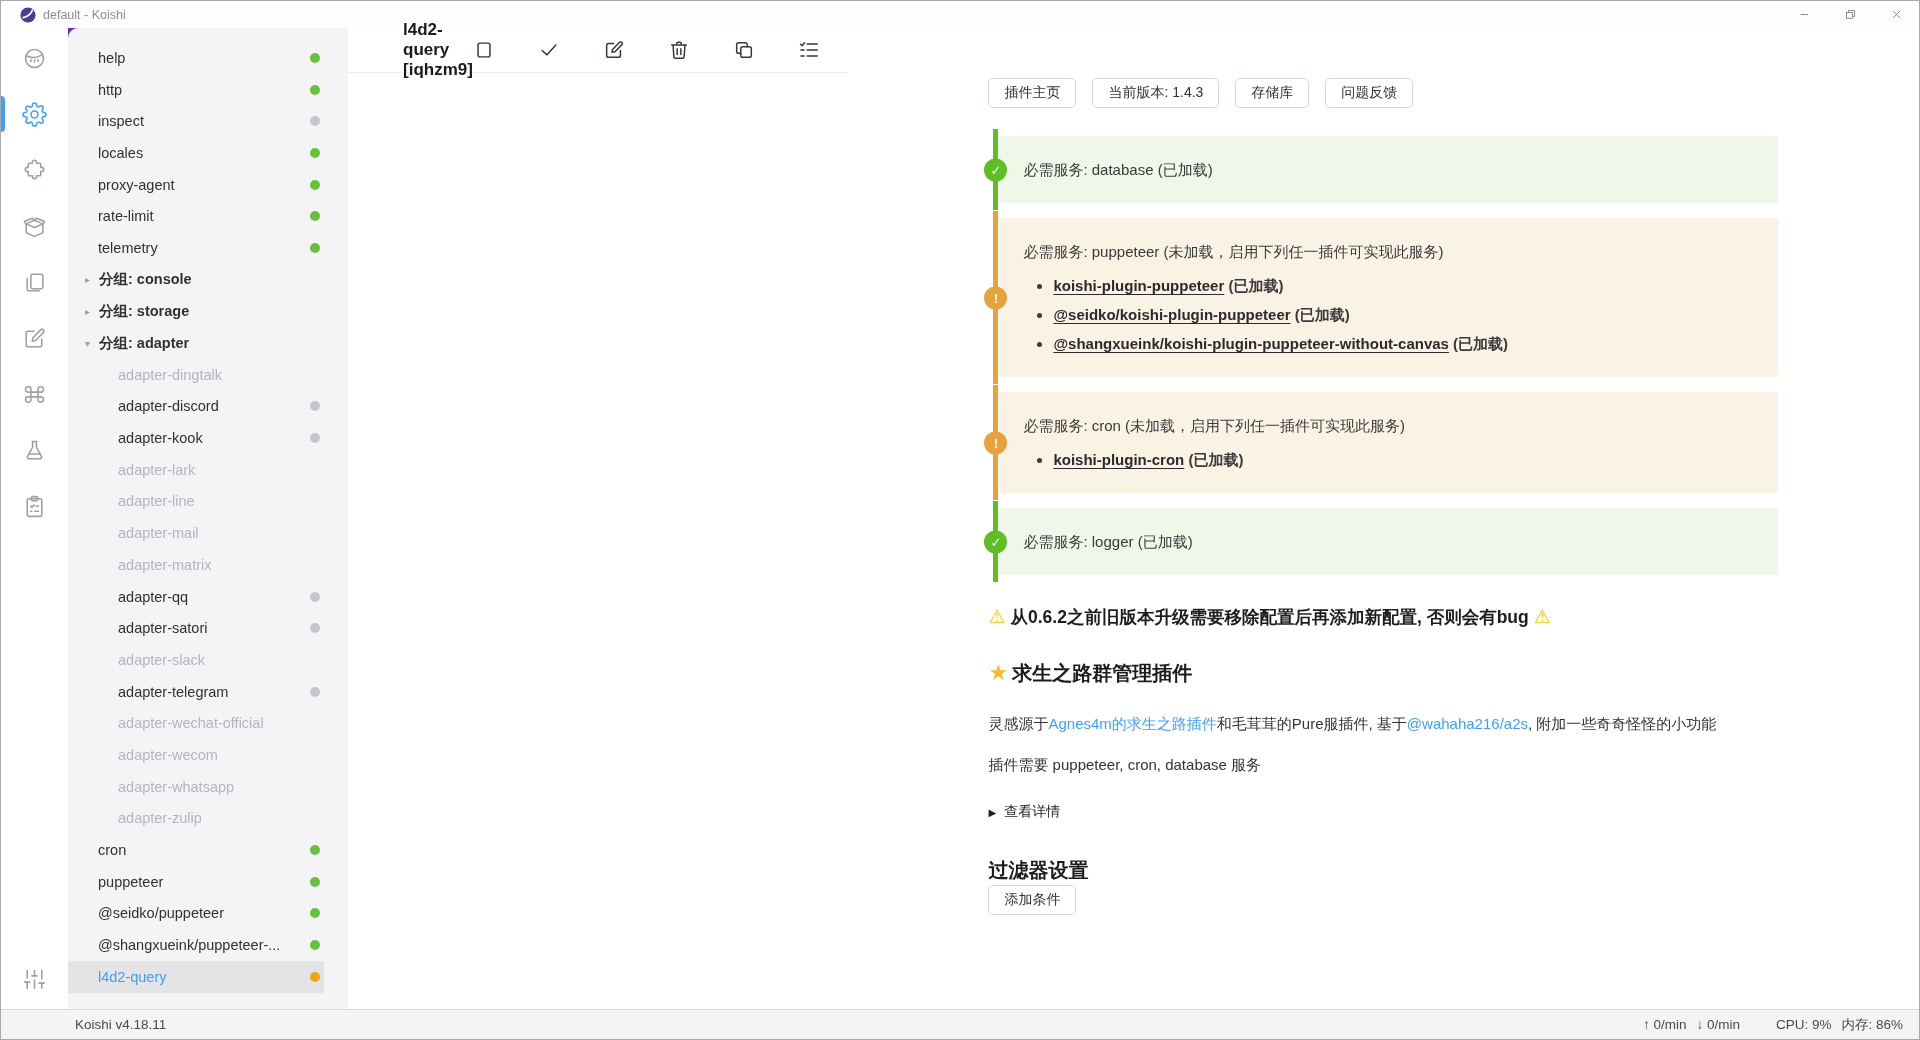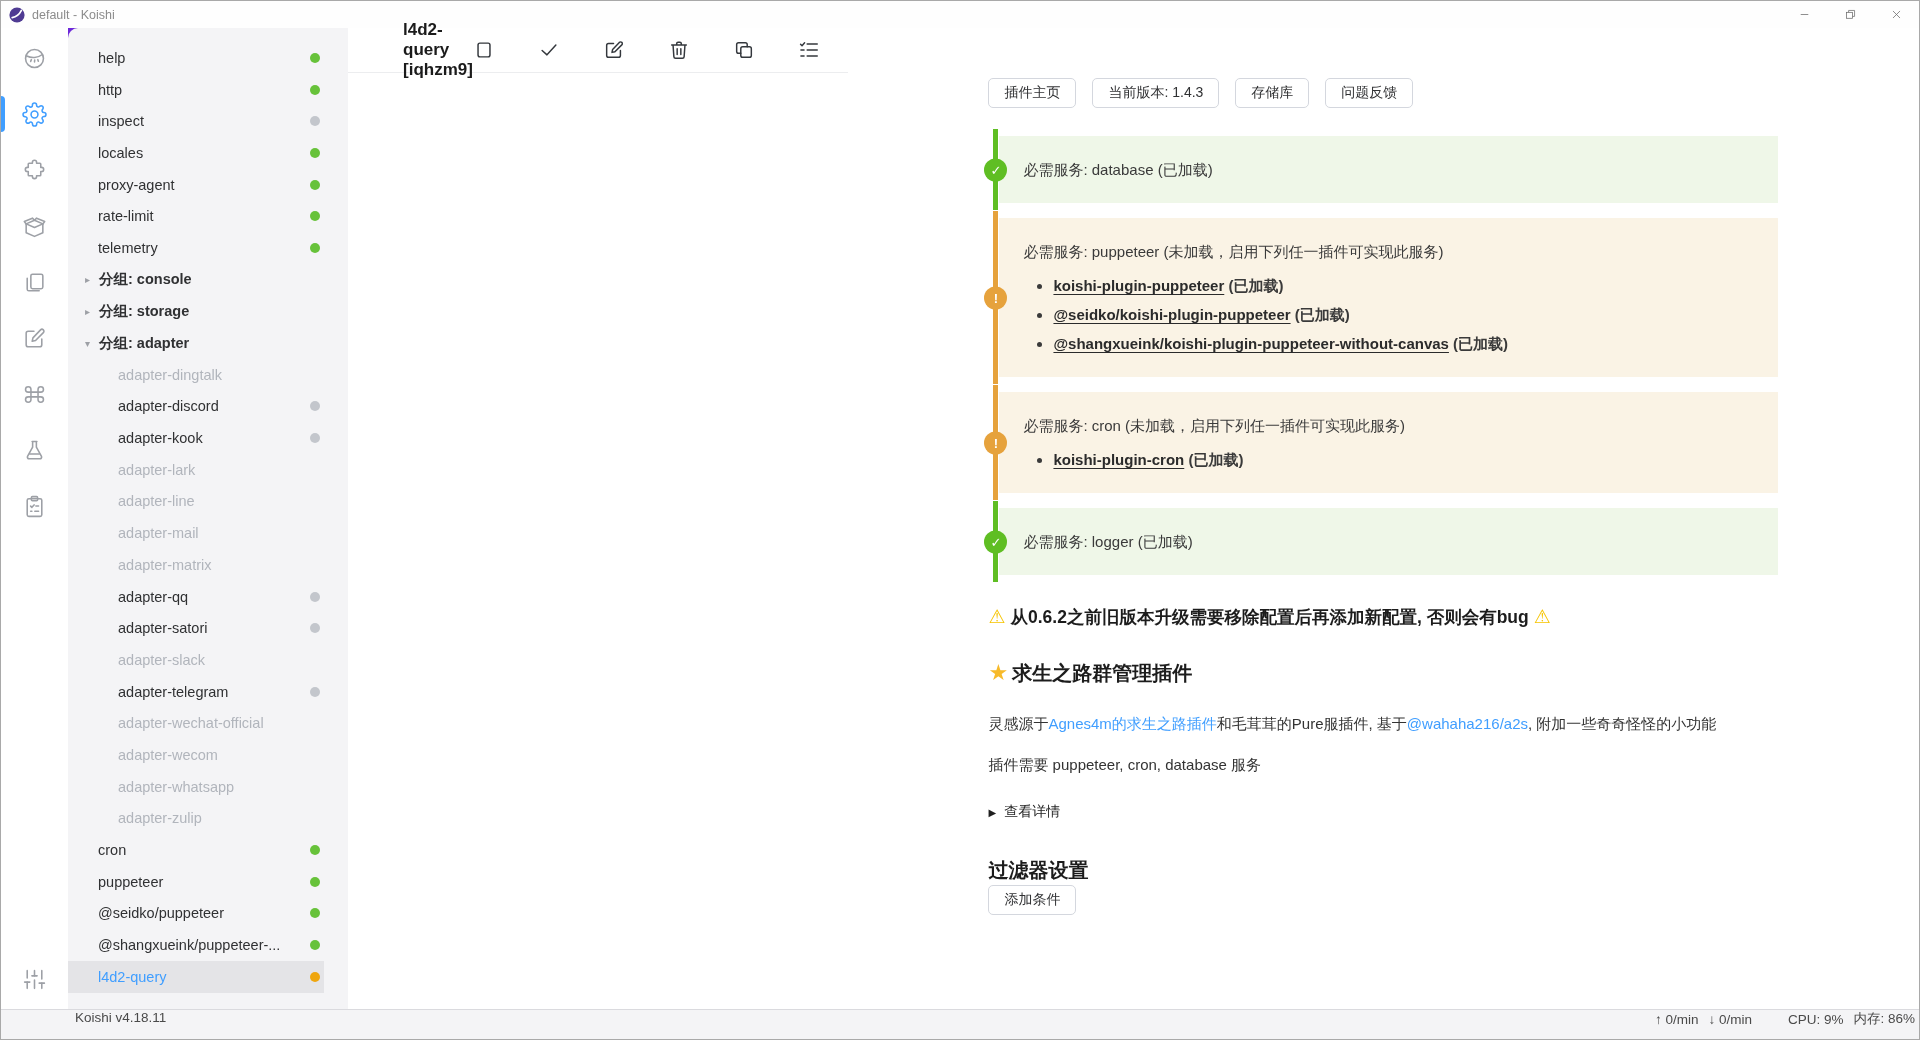--- a/index.html
+++ b/index.html
@@ -6,21 +6,21 @@
     --primary:#409eff; --success:#5fbe23; --warning:#e6a23c;
     --success-bg:#eff7e8; --warning-bg:#faf3e5;
     --text:#303133; --text-dim:#b1b5bc; --icon-gray:#9da0a6;
   }
   *{box-sizing:border-box; margin:0; padding:0;}
   body{font-family:"Liberation Sans","DejaVu Sans",sans-serif; background:#d8d8d8;}
   .window{width:1920px;height:1040px;background:#fff;border:1px solid #a9a9a9;
     display:flex;flex-direction:column;position:relative;overflow:hidden;}
 
   
-  .titlebar{height:27px;flex:0 0 27px;display:flex;align-items:center;background:#fefefe;padding-left:8px;}
+  .titlebar{height:27px;flex:0 0 27px;display:flex;align-items:center;background:#fefefe;padding-left:19px;}
   .logo{width:16px;height:16px;margin-right:7px;}
   .titlebar-text{font-size:12.5px;color:#8c8c8c;}
   .win-controls{margin-left:auto;display:flex;height:100%;}
   .win-btn{width:46px;height:100%;display:flex;align-items:center;justify-content:center;color:#5f5f5f;}
   .win-btn svg{width:13px;height:13px;stroke:#6b6b6b;stroke-width:1.4;fill:none;}
 
   
   .app{flex:1;display:flex;min-height:0;background:#6d28d9;}
 
   
@@ -84,21 +84,21 @@
   .intro{margin-top:18px;font-size:15px;line-height:25px;color:#333;}
   .intro a{color:var(--primary);text-decoration:none;cursor:pointer;}
   .requires{margin-top:18px;font-size:15px;color:#333;line-height:21px;}
   .details{margin-top:28px;font-size:14px;color:#1f1f1f;display:flex;align-items:center;cursor:pointer;}
   .details .tri2{font-size:10px;margin-right:8px;color:#1f1f1f;}
   .h-filter{margin-top:36px;font-size:20px;font-weight:bold;color:#1c1c1c;}
   .add-btn-wrap{margin-top:1px;}
 
   
   .footer{height:30px;flex:0 0 30px;border-top:1px solid #dadade;background:#f4f4f6;
-    display:flex;align-items:flex-start;padding:0 4px 0 74px;font-size:13.5px;color:#4a4a4a;}
+    display:flex;align-items:center;padding:0 16px 0 74px;font-size:13.5px;color:#4a4a4a;}
   .footer-right{margin-left:auto;display:flex;align-items:center;gap:10px;}
   .footer-gap{width:16px;}
 </style>
 </head>
 <body>
 
 <div class="window">
 
   <div class="titlebar">
     <svg class="logo" viewBox="0 0 16 16">

